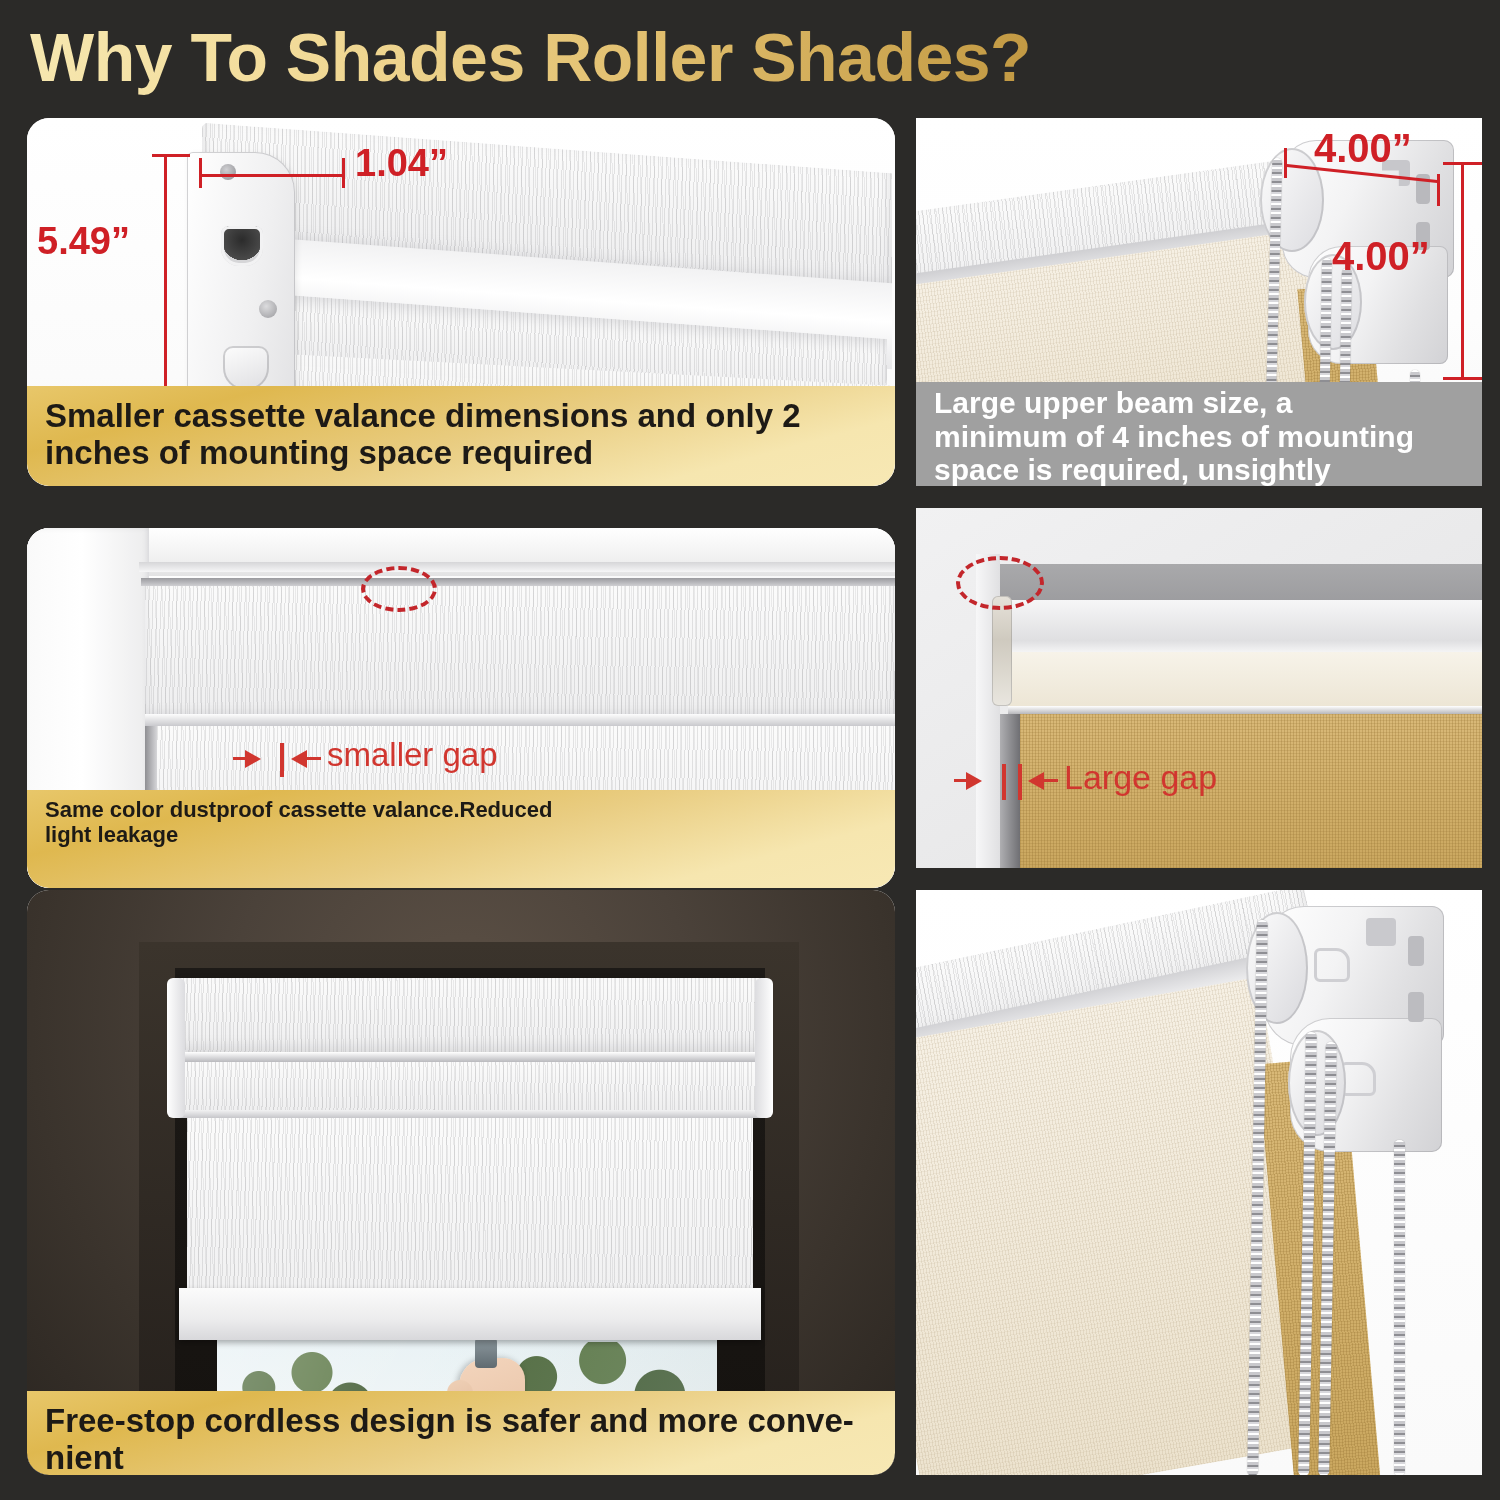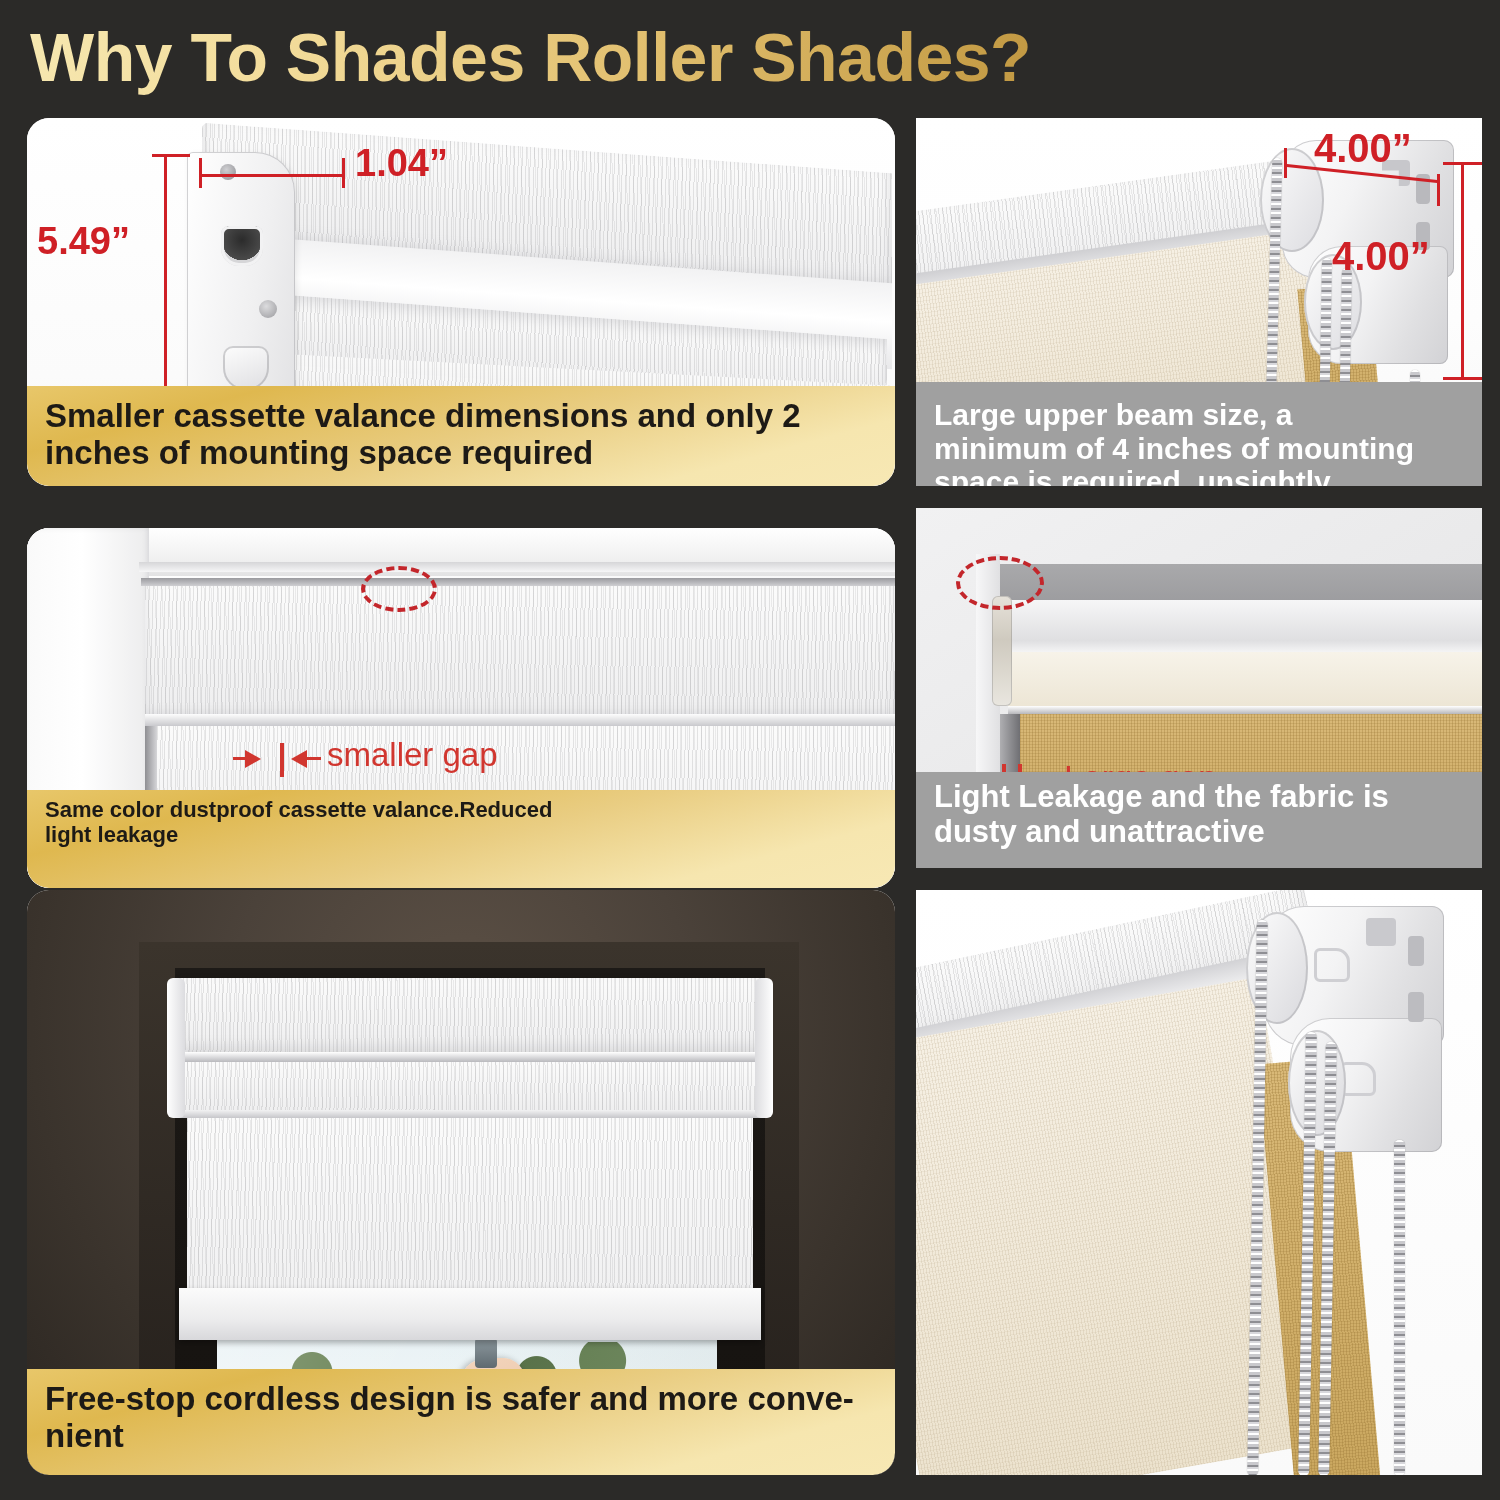--- a/index.html
+++ b/index.html
@@ -208,21 +208,21 @@
     <div class="dim-tick-v" style="left:368px;top:30px;height:30px;"></div>
     <div class="dim-tick-v" style="left:521px;top:56px;height:32px;"></div>
     <div class="dim-label" style="left:398px;top:8px;font-size:40px;">4.00”</div>
 
     <div class="dim-line-v" style="left:545px;top:44px;height:218px;"></div>
     <div class="dim-line-h" style="left:527px;top:44px;width:40px;"></div>
     <div class="dim-line-h" style="left:527px;top:259px;width:40px;"></div>
     <div class="dim-label" style="left:416px;top:116px;font-size:40px;">4.00”</div>
   </div>
 
-  <div class="caption grey" style="height:104px; font-size:30px; align-items:flex-start; padding-top:16px;margin-top:46px;">Large upper beam size, a
+  <div class="caption grey" style="height:104px; font-size:30px; align-items:flex-start; padding-top:4px;margin-top:46px;">Large upper beam size, a
 minimum of 4 inches of mounting
 space is required, unsightly</div>
 </div>
 
 <div class="panel good" style="left:27px; top:508px; width:868px; height:360px;margin-top:20px;">
 
   <div class="photo">
     <div style="position:absolute;inset:0;background:linear-gradient(140deg,#ffffff,#f4f4f5);"></div>
 
     <div style="position:absolute;left:0;top:0;width:868px;height:48px;
@@ -288,22 +288,20 @@
 
     <div class="arrow-right" style="left:50px;top:264px;"></div>
     <div class="arrow-stem" style="left:38px;top:271px;width:16px;"></div>
     <div class="gap-bar" style="left:86px;top:256px;height:36px;"></div>
     <div class="gap-bar" style="left:102px;top:256px;height:36px;"></div>
     <div class="arrow-left" style="left:112px;top:264px;"></div>
     <div class="arrow-stem" style="left:126px;top:271px;width:16px;"></div>
     <div class="gap-text" style="left:148px;top:250px;font-size:34px;">Large gap</div>
   </div>
 
-  <div class="caption grey" style="height:96px; font-size:31px; align-items:flex-start; padding-top:8px;">Light Leakage and the fabric is
-dusty and unattractive</div>
 </div>
 
 <div class="panel good" style="left:27px; top:890px; width:868px; height:585px;">
 
   <div class="photo">
 
     <div style="position:absolute;inset:0;background:
                 radial-gradient(ellipse at 50% 22%, #5d5146 0%, #4b423a 38%, #3a332c 70%, #2a2520 100%);"></div>
 
     <div style="position:absolute;left:112px;top:52px;width:660px;height:533px;
@@ -355,21 +353,21 @@
     <div style="position:absolute;left:152px;top:398px;width:582px;height:52px;
                 background:linear-gradient(180deg,#fbfbfb,#ececed 60%,#d8d8db);
                 box-shadow:0 3px 6px rgba(0,0,0,.3);"></div>
 
     <div style="position:absolute;left:140px;top:88px;width:18px;height:140px;border-radius:6px;
                 background:linear-gradient(90deg,#ffffff,#dcdcdf);"></div>
     <div style="position:absolute;left:728px;top:88px;width:18px;height:140px;border-radius:6px;
                 background:linear-gradient(90deg,#dcdcdf,#ffffff);"></div>
   </div>
 
-  <div class="caption gold" style="height:106px; font-size:33px; align-items:flex-start; padding-top:12px;">Free-stop cordless design is safer and more conve-
+  <div class="caption gold" style="height:84px; font-size:33px; align-items:flex-start; padding-top:12px;">Free-stop cordless design is safer and more conve-
 nient</div>
 </div>
 
 <div class="panel bad" style="left:916px; top:890px; width:566px; height:585px;">
 
   <div class="photo">
     <div style="position:absolute;inset:0;background:linear-gradient(180deg,#ffffff,#fafafa);"></div>
 
     <div class="fabric-white" style="position:absolute;left:-40px;top:40px;width:440px;height:78px;
                 transform:rotate(-12deg);

